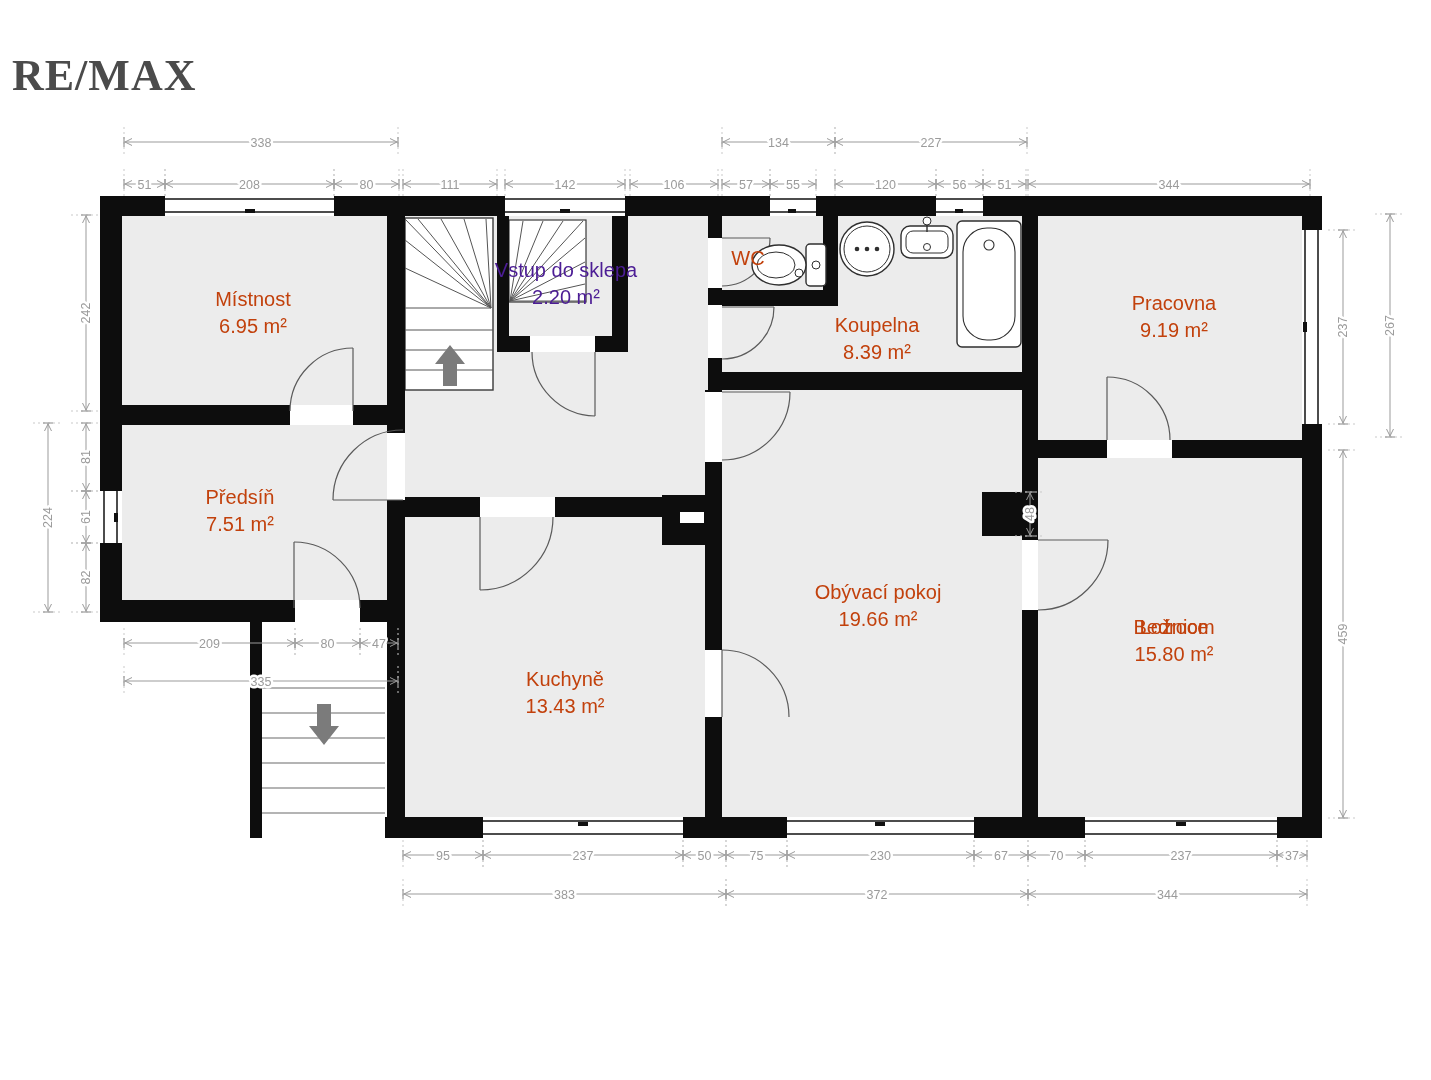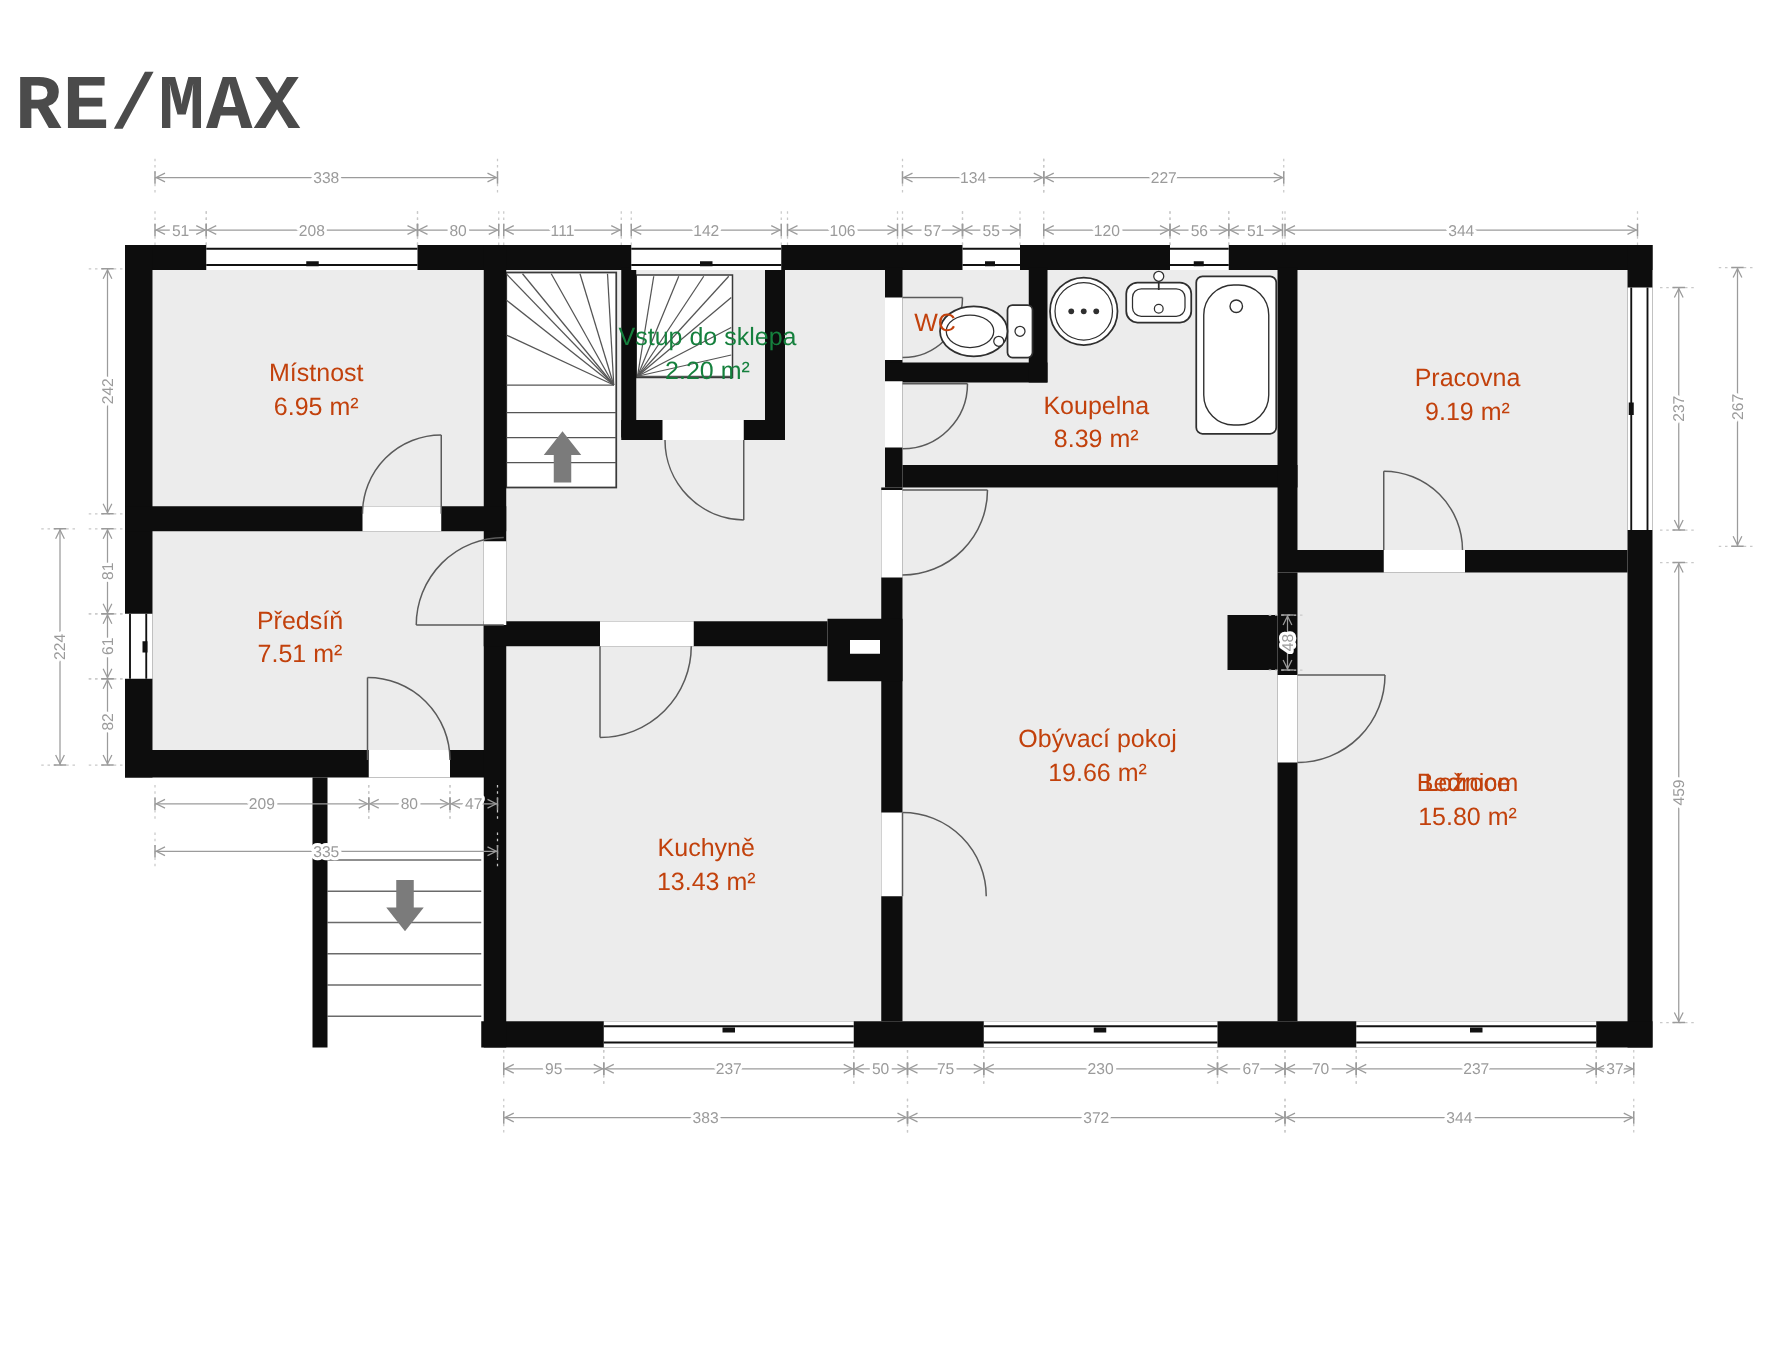--- a/index.html
+++ b/index.html
@@ -1,23 +1,23 @@
 <!DOCTYPE html>
 <html><head>
 <meta charset="utf-8">
 <style>
   html,body{margin:0;padding:0;background:#ffffff;}
   #canvas{position:relative;width:1431px;height:1080px;background:#ffffff;overflow:hidden;
           font-family:"Liberation Sans", sans-serif;}
-  #logo{position:absolute;left:12px;top:50px;font-size:62px;font-weight:800;
-        letter-spacing:1px;color:#4b4b4b;font-family:Liberation Mono, monospace;}
+  #logo{position:absolute;left:12px;top:50px;font-size:44px;font-weight:800;
+        letter-spacing:1px;color:#4b4b4b;font-family:Liberation Serif, serif;}
   #plan-svg{position:absolute;left:0;top:0;}
   .room-label{position:absolute;transform:translate(-50%,-50%);text-align:center;
               font-size:20px;line-height:1.36;color:#c2410c;white-space:nowrap;}
-  .room-label.faded{color:#15803d;}
+  .room-label.faded{color:#4c1d95;}
   .overlap{position:relative;height:27px;width:160px;margin:0 auto;}
   .overlap span{position:absolute;left:50%;top:0;transform:translateX(-50%);}
   .dimtext{font-family:"Liberation Sans", sans-serif;font-size:12.5px;fill:#9b9b9b;
            paint-order:stroke;stroke:#ffffff;stroke-width:5px;stroke-linejoin:round;}
 </style>
 </head>
 <body>
 
 <div id="canvas">
 

